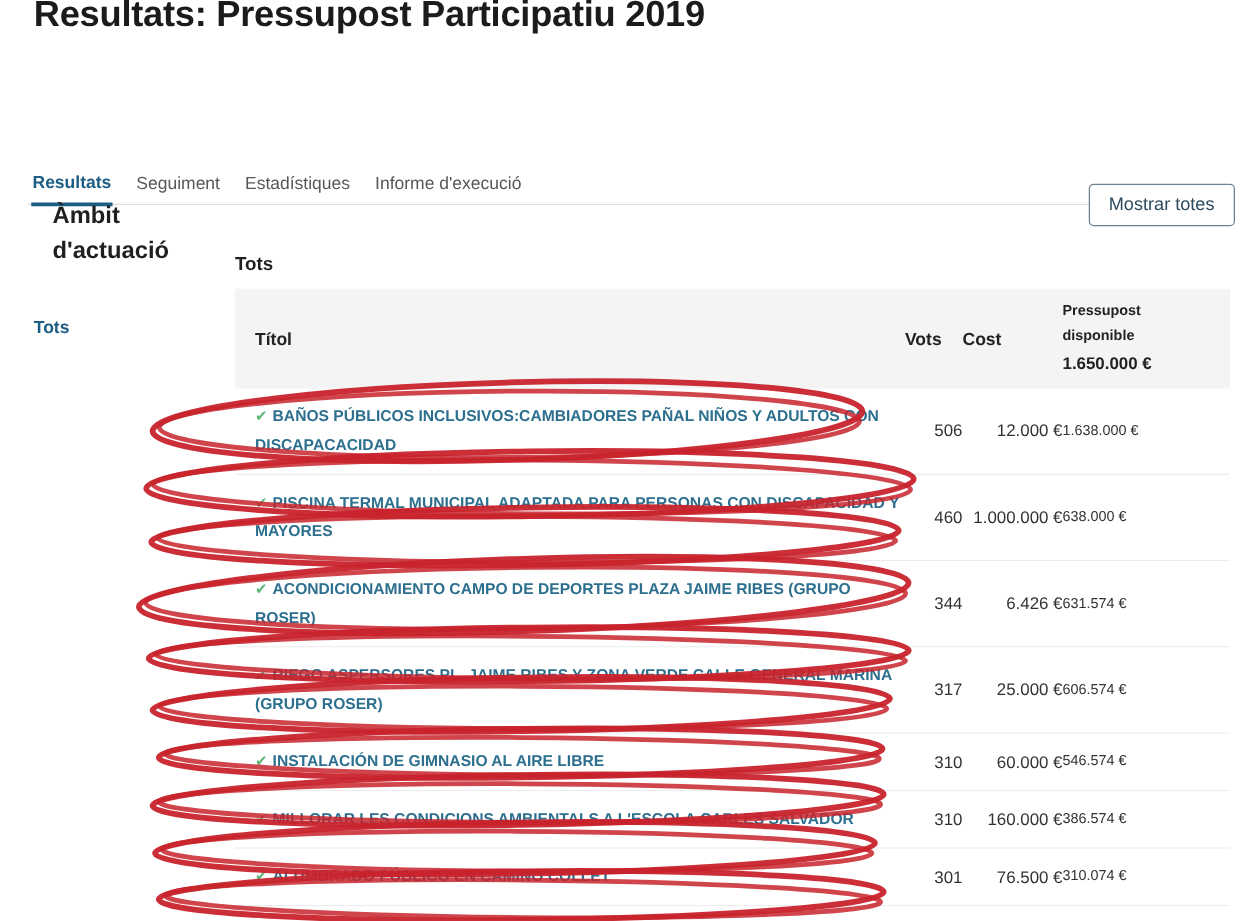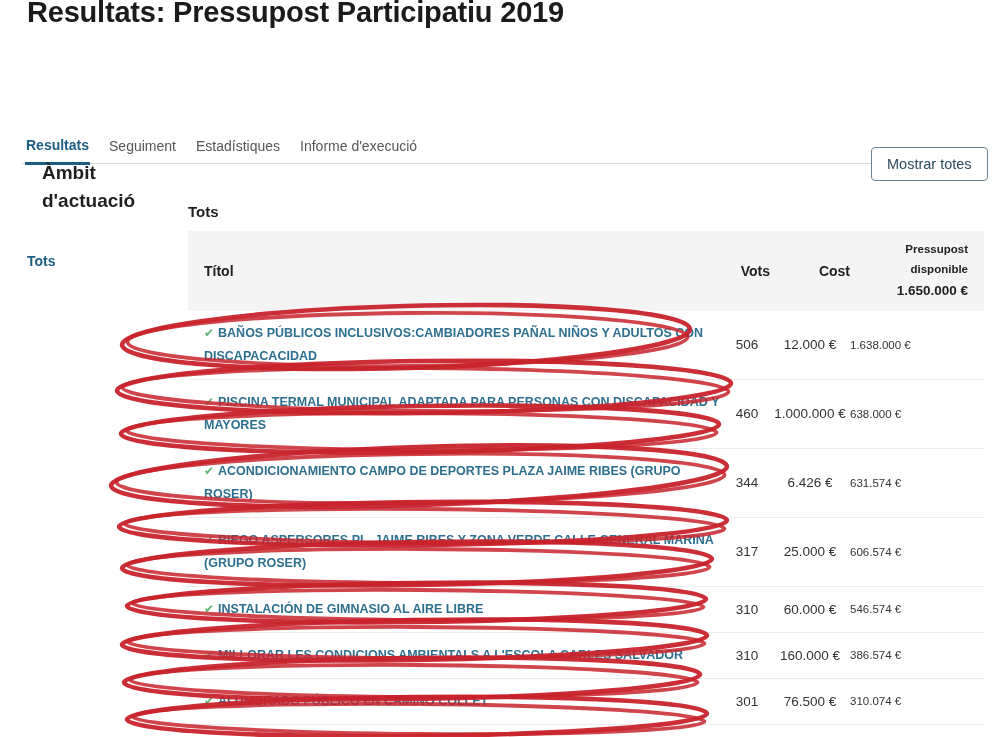--- a/index.html
+++ b/index.html
@@ -21,30 +21,30 @@
 
   
   .show-all-btn{position:absolute;top:147px;left:871px;height:34px;padding:0 15px;background:#fff;border:1px solid #6f8290;border-radius:4px;color:#2c4a5e;font-size:14.5px;font-family:inherit;cursor:pointer;}
 
   
   .section-heading{position:absolute;top:203px;left:188px;margin:0;font-size:15px;font-weight:700;color:#1f1f1f;}
 
   .budget-table{position:absolute;top:231px;left:188px;width:796px;}
   .t-header{display:grid;grid-template-columns:1fr 46px 80px 118px;align-items:center;background:#f4f4f4;padding:8px 16px;min-height:56px;}
   .th{font-weight:700;color:#222;font-size:14px;}
-  .th-right{text-align:right;}
+  .th-right{text-align:left;}
   .th-budget{font-size:11.5px;line-height:1.75;}
   .th-budget .budget-total{font-size:13.5px;}
 
   .t-row{display:grid;grid-template-columns:1fr 46px 80px 118px;align-items:center;padding:11px 16px;border-bottom:1px solid #ececec;background:#fff;}
   .t-row:last-child{border-bottom:none;}
   .cell-title{font-size:12.5px;line-height:23px;}
   .check{color:#5cb577;font-size:12px;margin-right:4px;}
   .row-link{color:#2d6f8e;font-weight:700;text-decoration:none;cursor:pointer;}
-  .cell-votes,.cell-cost{text-align:center;font-size:13.5px;color:#333;}
+  .cell-votes,.cell-cost{text-align:right;font-size:13.5px;color:#333;}
   .cell-available{text-align:left;font-size:11.5px;color:#333;}
 
   
   .annotation-layer{position:absolute;top:0;left:0;width:1000px;height:737px;pointer-events:none;}
 </style>
 </head>
 <body>
 
 <div class="page">
 

